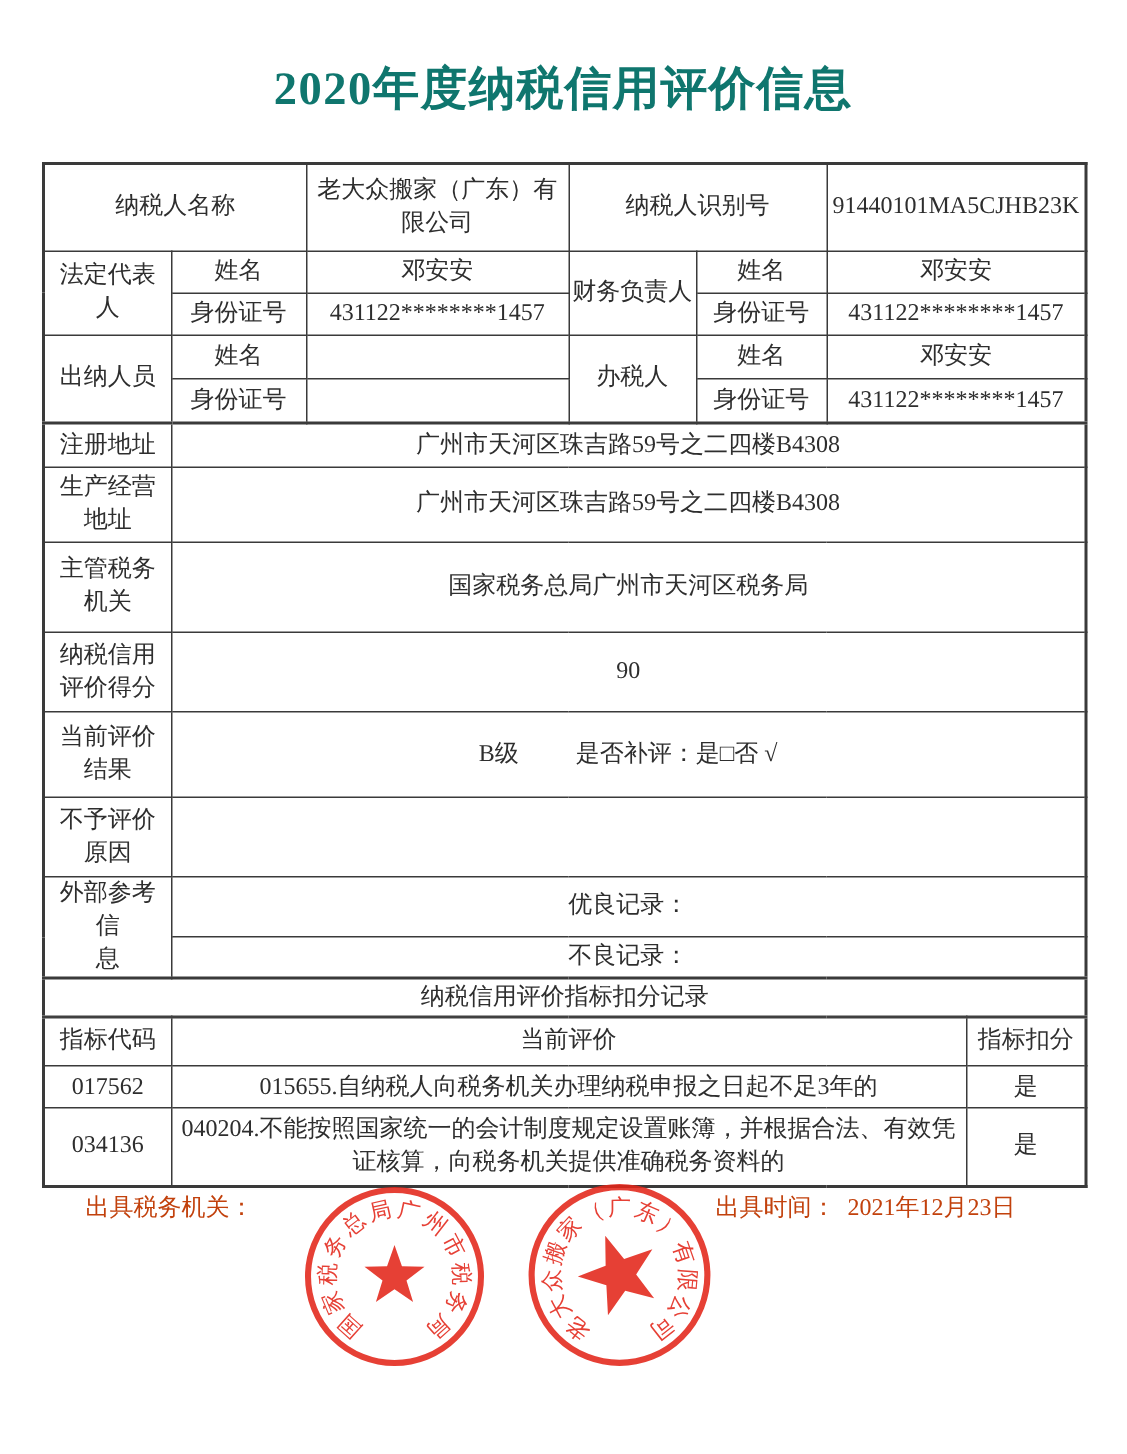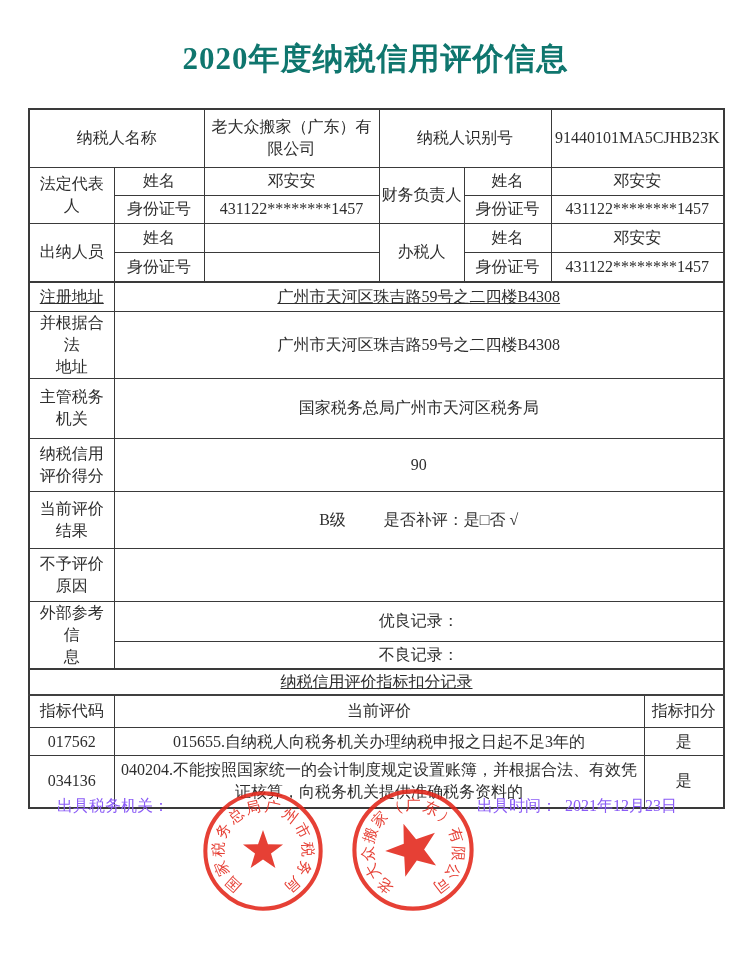--- a/index.html
+++ b/index.html
@@ -34,28 +34,28 @@
     text-align:center;
     vertical-align:middle;
     padding:0 2px;
     font-size:16px;
     line-height:22px;
     overflow:hidden;
     word-break:break-all;
   }
   td.pre{white-space:pre-line;margin-top:32px;}
   td.left{text-align:left;padding-left:3px;}
-  tr.thick-top > td{border-top:2px solid #3a3a3a;text-decoration:underline;}
+  tr.thick-top > td{border-top:2px solid #3a3a3a;}
   tr.thick-bottom > td{border-bottom:2px solid #404040;text-align:center;}
   .gap{margin-left:34px;}
   .footer span{
     position:absolute;
     font-size:16px;
     line-height:22px;
-    color:#8b5cf6;
+    color:#c2410c;
     white-space:nowrap;
   }
   .f-issuer{left:57px;top:795px;}
   .f-time-label{left:477px;top:795px;}
   .f-date{left:565px;top:795px;}
   .stamp{position:absolute;opacity:0.88;}
 </style>
 </head>
 <body>
 
@@ -112,21 +112,21 @@
       <td>身份证号</td>
       <td colspan="2">431122********1457</td>
     </tr>
 
     <tr style="height:29px" class="thick-top">
       <td>注册地址</td>
       <td colspan="6">广州市天河区珠吉路59号之二四楼B4308</td>
     </tr>
 
     <tr style="height:50px">
-      <td class="pre">并根据合法
+      <td class="pre">生产经营
 地址</td>
       <td colspan="6">广州市天河区珠吉路59号之二四楼B4308</td>
     </tr>
 
     <tr style="height:60px">
       <td class="pre">主管税务
 机关</td>
       <td colspan="6">国家税务总局广州市天河区税务局</td>
     </tr>
 

